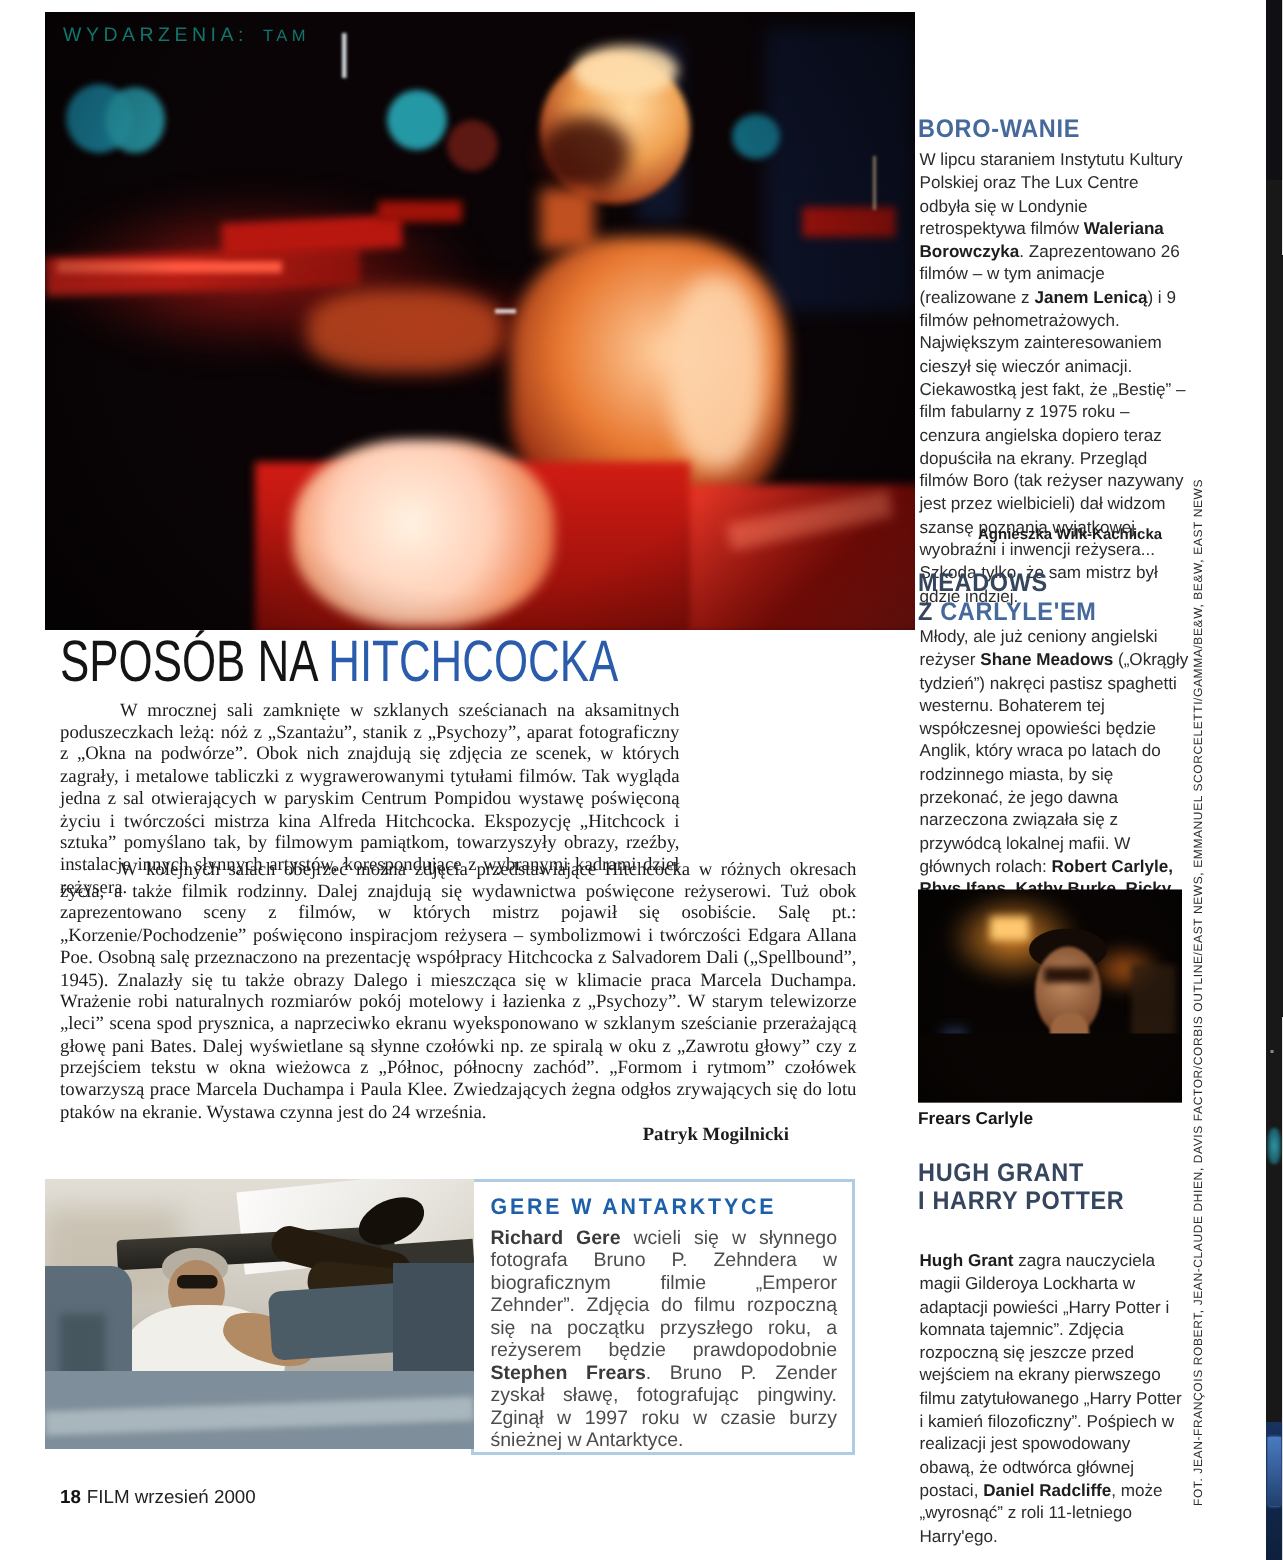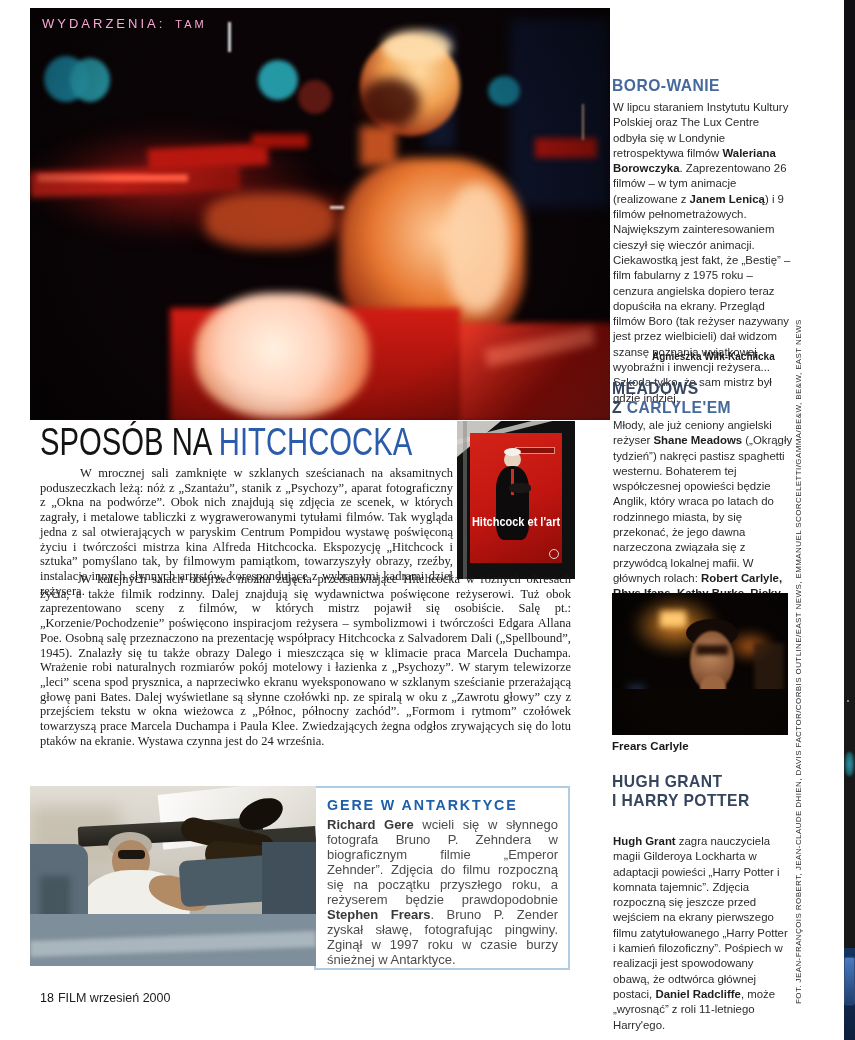--- a/index.html
+++ b/index.html
@@ -3,21 +3,21 @@
 <meta charset="utf-8">
 <style>
   html,body{margin:0;padding:0;background:#ffffff;}
   .page{position:relative;width:855px;height:1040px;background:#ffffff;overflow:hidden;
         font-family:"Liberation Sans",sans-serif;}
   .abs{position:absolute;}
 
   
   .photo-main{left:30px;top:8px;width:580px;height:412px;background:#0a0406;overflow:hidden;}
   .photo-main div{position:absolute;}
-  .kicker{left:12px;top:6px;color:#f9a8d4;z-index:9;white-space:nowrap;}
+  .kicker{left:12px;top:6px;color:#0f766e;z-index:9;white-space:nowrap;}
   .kicker .k1{font-size:13px;letter-spacing:3px;}
   .kicker .k2{font-size:11px;letter-spacing:3px;margin-left:10px;}
 
   
   .title{left:40px;top:421px;margin:0;font-weight:400;font-size:39px;line-height:42px;
          white-space:nowrap;transform:scaleX(.75);transform-origin:0 0;letter-spacing:0;}
   .t-black{color:#141414;}
   .t-blue{color:#2b5cab;}
   .main-p{margin:0;font-family:"Liberation Serif",serif;font-size:12.5px;line-height:14.7px;
           color:#1c1c1c;text-align:justify;text-indent:40px;}
@@ -57,21 +57,21 @@
   .meadows-title{left:612px;top:379px;}
   .meadows-body{left:612px;top:417px;width:180px;}
   .carlyle-photo{left:612px;top:593px;width:176px;height:142px;background:#070403;overflow:hidden;}
   .carlyle-photo div{position:absolute;}
   .carlyle-caption{left:612px;top:740px;width:176px;font-size:11.5px;font-weight:bold;color:#161616;}
   .hugh-title{left:612px;top:772px;}
   .hugh-body{left:612px;top:833px;width:180px;}
 
   
   .footer{left:40px;top:991px;font-size:12.5px;color:#141414;}
-  .footer .num{font-weight:normal;}
+  .footer .num{font-weight:bold;}
   .footer .mag{margin-left:4px;font-weight:400;color:#222;}
   .credits{left:794px;top:292px;height:712px;writing-mode:vertical-rl;transform:rotate(180deg);
            font-size:8px;letter-spacing:.4px;color:#2a2a2a;white-space:nowrap;}
   .edge-strip{left:844px;top:0;width:11px;height:1040px;background:#181818;overflow:hidden;}
   .edge-strip div{position:absolute;}
 </style>
 </head>
 <body>
 
 <div class="page">
@@ -106,37 +106,24 @@
     <div style="left:165px;top:285px;width:175px;height:125px;border-radius:45%;background:radial-gradient(circle at 45% 45%,#fff2e2 0%,#ffd0b8 45%,#f08858 75%,transparent 100%);filter:blur(4px);"></div>
     <div style="left:300px;top:198px;width:14px;height:3px;background:#fff;opacity:.8;filter:blur(1px);"></div>
     <div style="left:0;top:0;width:580px;height:412px;background:radial-gradient(circle at 50% 45%,transparent 55%,rgba(0,0,0,.55) 100%);"></div>
     <div class="kicker">
       <span class="k1">WYDARZENIA:</span><span class="k2">TAM</span>
     </div>
   </div>
 
   <h1 class="abs title"><span class="t-black">SPOSÓB NA </span><span class="t-blue">HITCHCOCKA</span></h1>
 
-  <div class="abs poster">
-    <div style="left:0;top:0;width:44px;height:36px;background:#c6c4be;clip-path:polygon(0 0,100% 0,0 100%);"></div>
-    <div style="left:-6px;top:4px;width:130px;height:5px;background:#d8d6d0;transform:rotate(-14deg);opacity:.8;"></div>
-    <div style="left:6px;top:0;width:4px;height:158px;background:#888;opacity:.5;"></div>
-    <div style="left:13px;top:12px;width:92px;height:130px;background:linear-gradient(155deg,#d42318 0%,#c01510 55%,#8e0c08 100%);"></div>
-    <div style="left:58px;top:26px;width:40px;height:7px;background:#881008;box-shadow:inset 0 0 0 1px #d89080;"></div>
-    <div style="left:47px;top:30px;width:17px;height:17px;border-radius:50%;background:#e6d2be;"></div>
-    <div style="left:47px;top:27px;width:17px;height:8px;border-radius:50%;background:#f2f2ec;"></div>
-    <div style="left:39px;top:45px;width:33px;height:74px;border-radius:45% 45% 25% 25%/30% 30% 20% 20%;background:#0d0b0b;"></div>
-    <div style="left:54px;top:48px;width:3px;height:26px;background:#c83020;"></div>
-    <div style="left:52px;top:62px;width:22px;height:10px;background:#1a1616;border-radius:40%;"></div>
-    <div class="poster-text">Hitchcock et l'art</div>
-    <div style="left:92px;top:128px;width:8px;height:8px;border:1px solid rgba(255,255,255,.8);border-radius:50%;"></div>
-  </div>
 
   <p class="abs main-p p1"><span>W mrocznej sali zamknięte w szklanych sześcianach na aksamitnych poduszeczkach leżą: nóż z „Szantażu”, stanik z „Psychozy”, aparat fotograficzny z „Okna na podwórze”. Obok nich znajdują się zdjęcia ze scenek, w których zagrały, i metalowe tabliczki z wygrawerowanymi tytułami filmów. Tak wygląda jedna z sal otwierających w paryskim Centrum Pompidou wystawę poświęconą życiu i twórczości mistrza kina </span><span class="b">Alfreda Hitchcocka</span><span>. Ekspozycję „Hitchcock i sztuka” pomyślano tak, by filmowym pamiątkom, towarzyszyły obrazy, rzeźby, instalacje innych słynnych artystów, korespondujące z wybranymi kadrami dzieł reżysera.</span></p>
   <p class="abs main-p p2"><span>W kolejnych salach obejrzeć można zdjęcia przedstawiające Hitchcocka w różnych okresach życia, a także filmik rodzinny. Dalej znajdują się wydawnictwa poświęcone reżyserowi. Tuż obok zaprezentowano sceny z filmów, w których mistrz pojawił się osobiście. Salę pt.: „Korzenie/Pochodzenie” poświęcono inspiracjom reżysera – symbolizmowi i twórczości Edgara Allana Poe. Osobną salę przeznaczono na prezentację współpracy Hitchcocka z Salvadorem Dali („Spellbound”, 1945). Znalazły się tu także obrazy Dalego i mieszcząca się w klimacie praca Marcela Duchampa. Wrażenie robi naturalnych rozmiarów pokój motelowy i łazienka z „Psychozy”. W starym telewizorze „leci” scena spod prysznica, a naprzeciwko ekranu wyeksponowano w szklanym sześcianie przerażającą głowę pani Bates. Dalej wyświetlane są słynne czołówki np. ze spiralą w oku z „Zawrotu głowy” czy z przejściem tekstu w okna wieżowca z „Północ, północny zachód”. „Formom i rytmom” czołówek towarzyszą prace Marcela Duchampa i Paula Klee. Zwiedzających żegna odgłos zrywających się do lotu ptaków na ekranie. Wystawa czynna jest do 24 września.</span></p>
+  <div class="abs author-main">Patryk Mogilnicki</div>
 
   <div class="abs gere-photo">
     <div style="left:130px;top:0;width:170px;height:55px;background:linear-gradient(100deg,rgba(255,255,255,.9),rgba(255,255,255,0));transform:rotate(-6deg);"></div>
     <div style="left:0;top:20px;width:90px;height:60px;background:#c2baa8;filter:blur(8px);opacity:.7;"></div>
     <div style="left:48px;top:36px;width:185px;height:20px;background:linear-gradient(180deg,#3a3830,#23211c);transform:rotate(-3deg);border-radius:3px;"></div>
     <div style="left:225px;top:42px;width:61px;height:26px;background:#35332e;transform:rotate(-4deg);"></div>
     <div style="left:208px;top:14px;width:46px;height:28px;border-radius:50%;background:#141009;transform:rotate(-24deg);"></div>
     <div style="left:150px;top:40px;width:95px;height:24px;border-radius:12px;background:#241a0e;transform:rotate(14deg);"></div>
     <div style="left:175px;top:58px;width:85px;height:26px;border-radius:12px;background:#2e2212;transform:rotate(6deg);"></div>
     <div style="left:78px;top:46px;width:44px;height:26px;border-radius:50%;background:#b6aea0;"></div>

